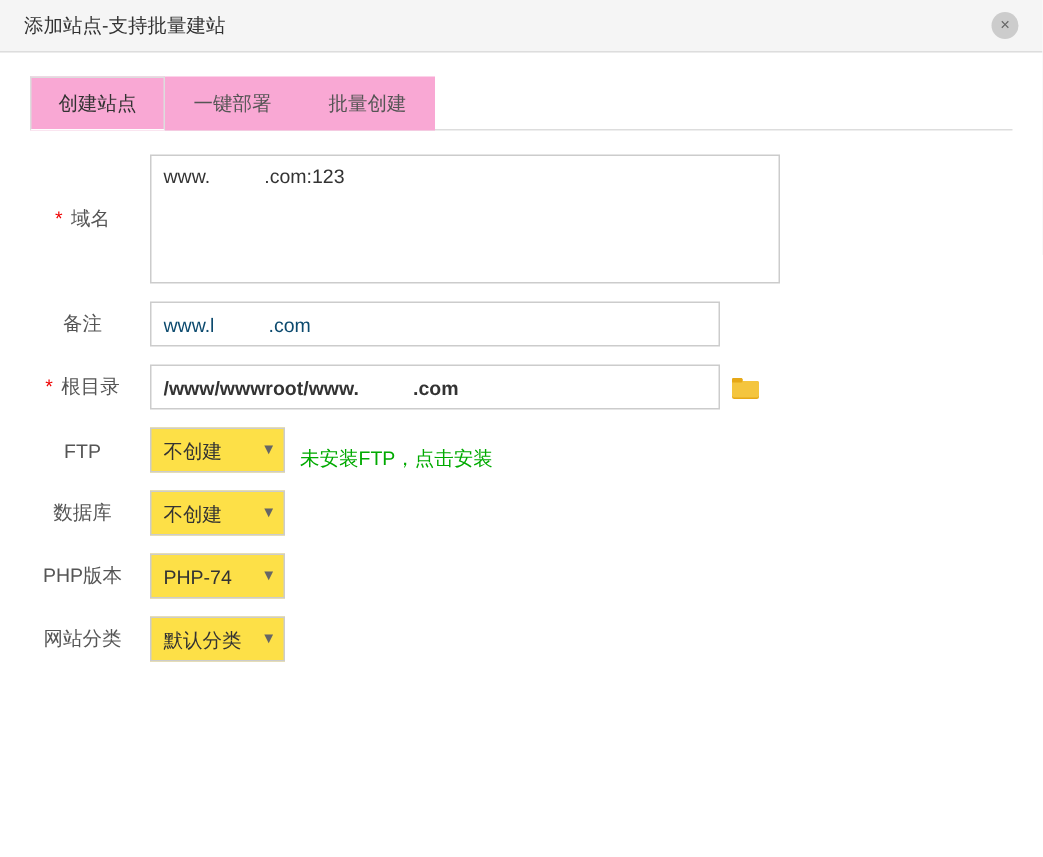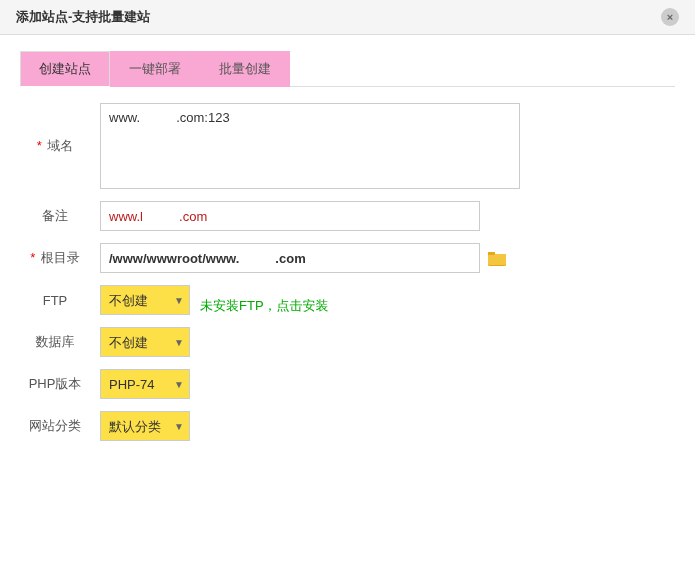--- a/index.html
+++ b/index.html
@@ -20,21 +20,20 @@
     }
     .title-bar {
       background: #f5f5f5;
       border-bottom: 1px solid #ddd;
       padding: 8px 16px;
       font-size: 13px;
       color: #333;
       display: flex;
       align-items: center;
       justify-content: space-between;
-      font-weight: bold;
     }
     .close-btn {
       width: 18px;
       height: 18px;
       background: #ccc;
       border-radius: 50%;
       display: flex;
       align-items: center;
       justify-content: center;
       cursor: pointer;
@@ -99,21 +98,21 @@
       resize: none;
       color: #333;
       font-family: inherit;
     }
     .form-input {
       width: 380px;
       height: 30px;
       border: 1px solid #ccc;
       padding: 0 8px;
       font-size: 13px;
-      color: #b91c1c;
+      color: #0c4a6e;
     }
     .root-row {
       display: flex;
       align-items: center;
       gap: 6px;
     }
     .root-input {
       width: 380px;
       height: 30px;
       border: 1px solid #ccc;

